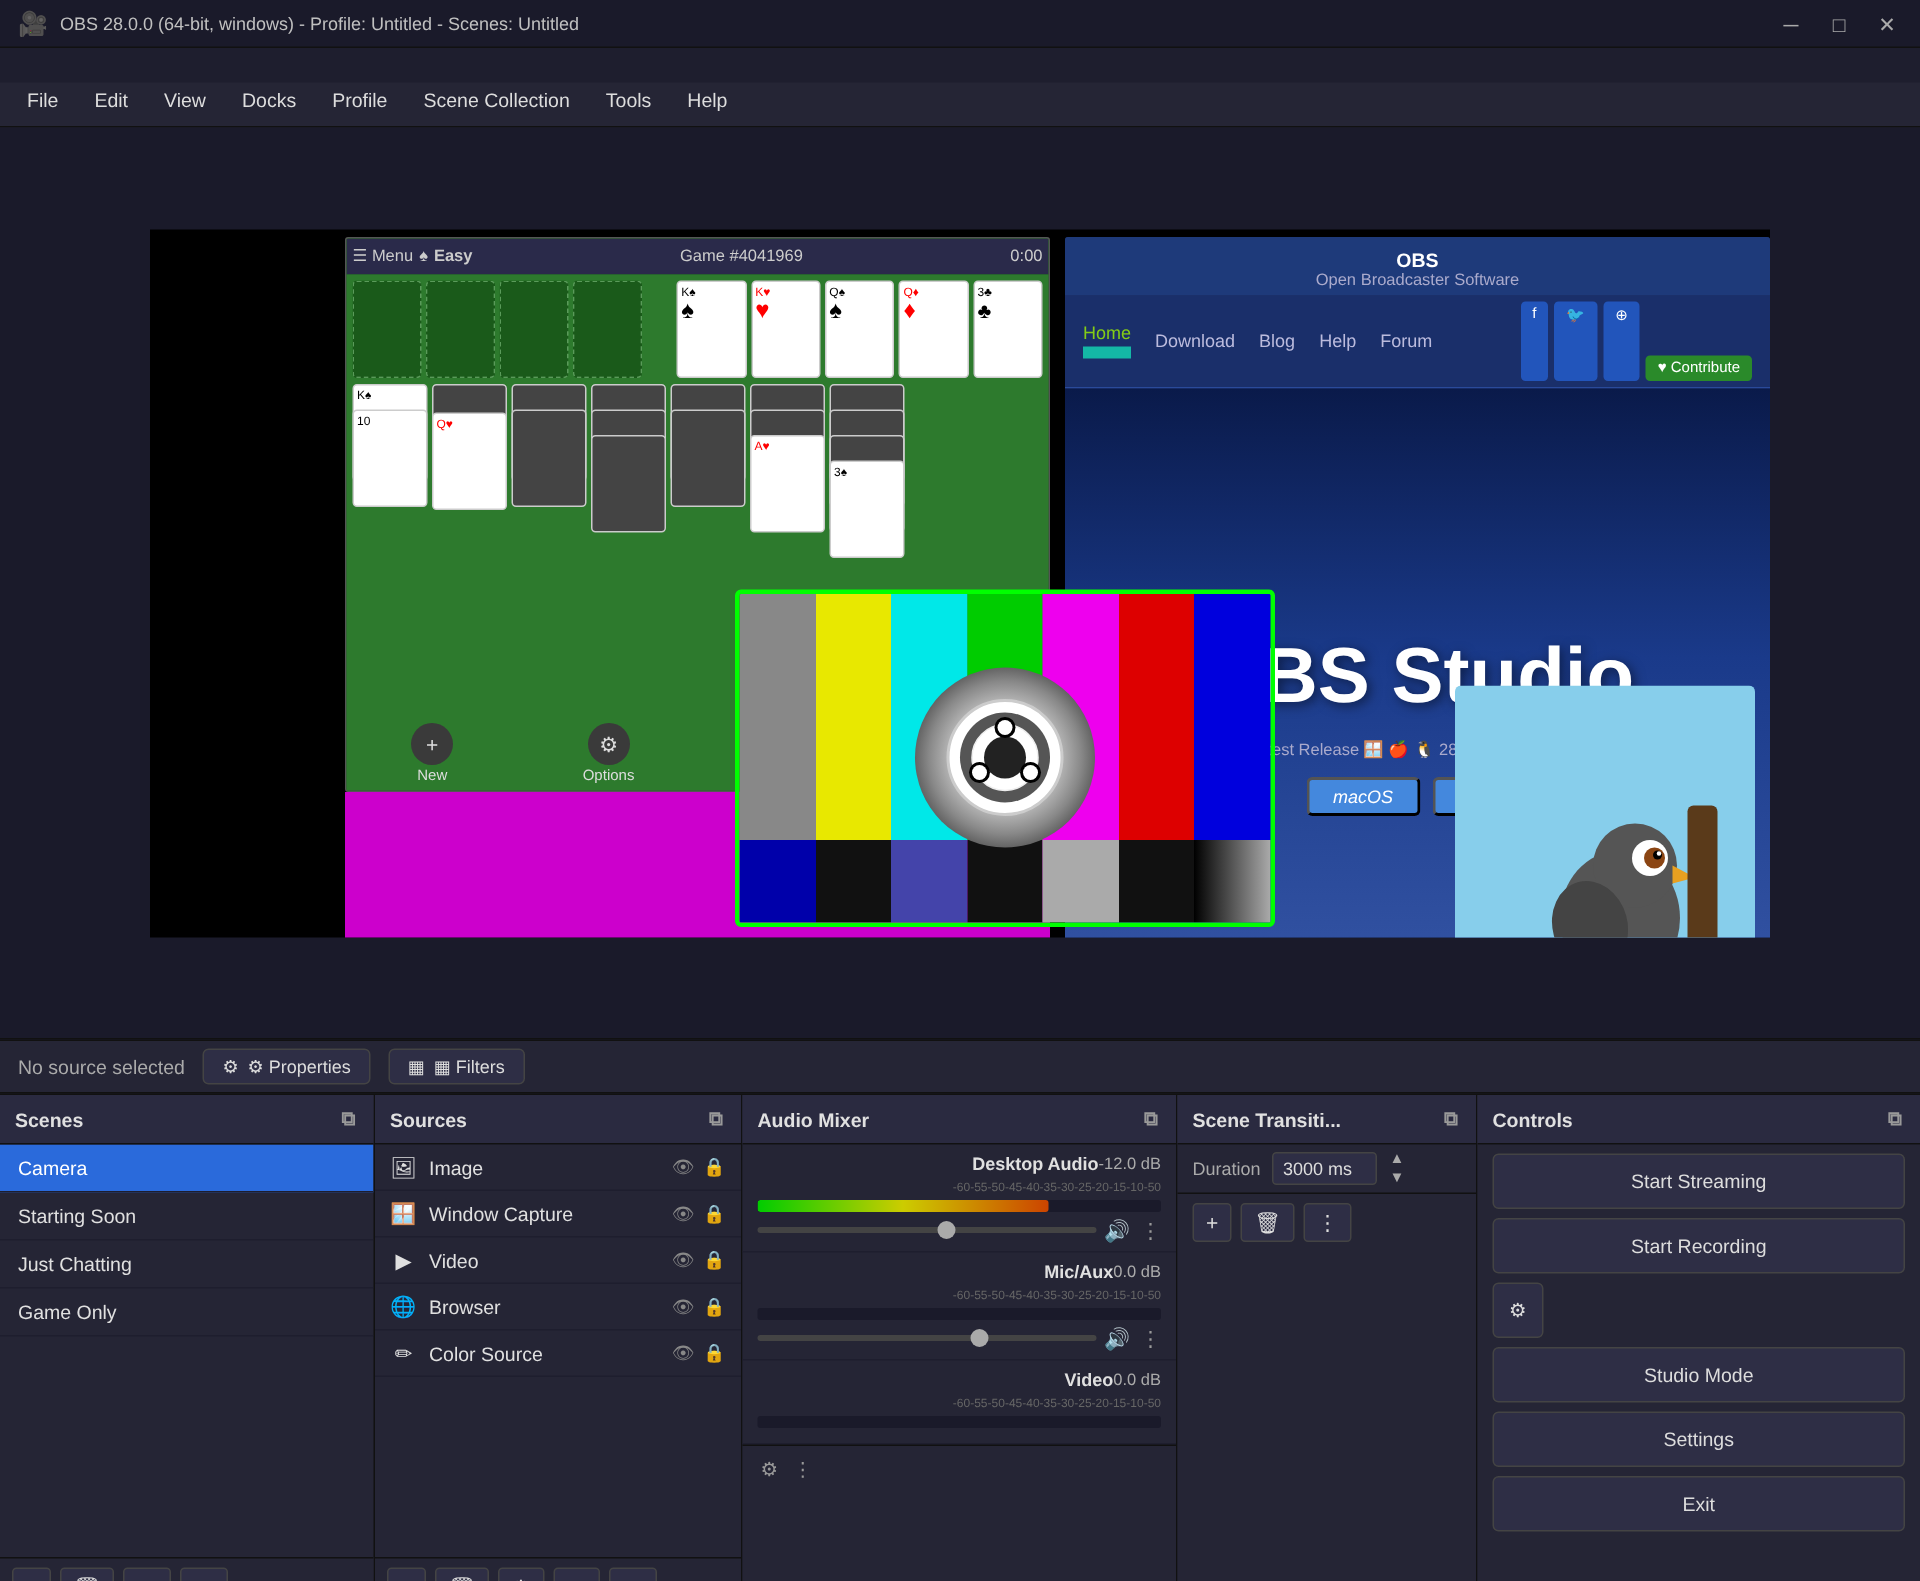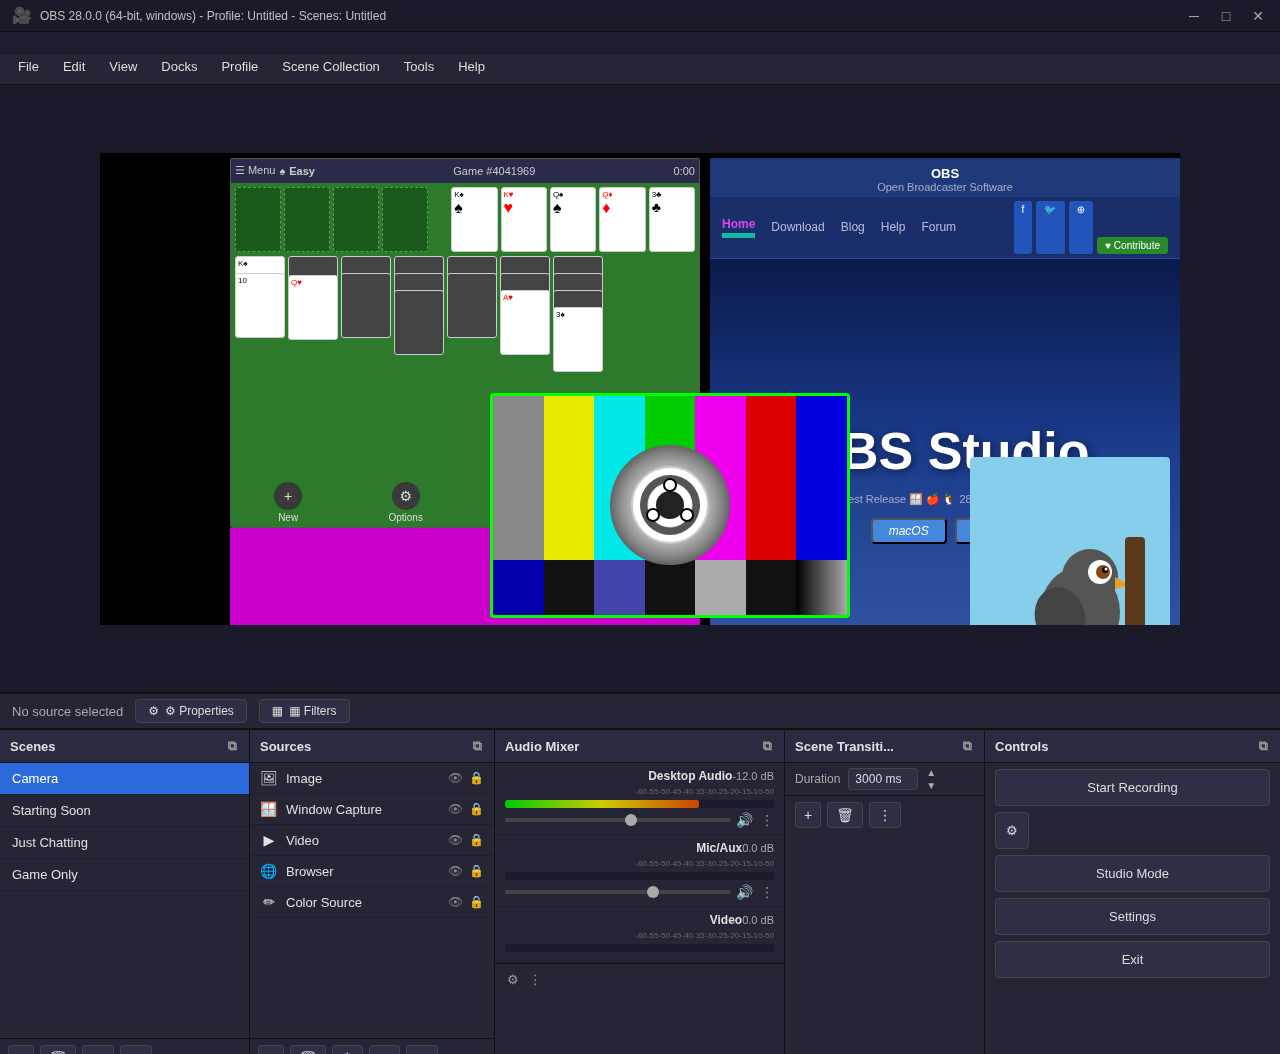--- a/index.html
+++ b/index.html
@@ -191,24 +191,23 @@
       padding: 4px 12px;
       gap: 16px;
       border-bottom: 1px solid #2a4a9a;
     }
     .obs-nav-link {
       font-size: 12px;
       color: #bbd;
       cursor: pointer;
     }
     .obs-nav-link.active {
-      color: #d946ef;
-      border-bottom: 5px solid #14b8a6;
+      color: #84cc16;
+      border-bottom: 8px solid #14b8a6;
       padding-bottom: 2px;
-      font-weight: bold;
     }
     #obs-web-body {
       background: linear-gradient(180deg, #0a1a4a 0%, #1a3a8a 40%, #3a5aaa 100%);
       height: calc(100% - 70px);
       display: flex;
       align-items: center;
       justify-content: center;
       flex-direction: column;
       gap: 12px;
       position: relative;
@@ -1020,20 +1019,21 @@
     </div>
   </div>
 
   <div class="panel" id="controls-panel">
     <div class="panel-header">
       <span>Controls</span>
       <div class="panel-header-icons">
         <span class="panel-icon-btn">⧉</span>
       </div>
     </div>
+    <button class="control-btn">Start Streaming</button>
     <button class="control-btn">Start Recording</button>
     <div class="control-btn-row">
       <button class="control-gear-btn">⚙</button>
     </div>
     <button class="control-btn">Studio Mode</button>
     <button class="control-btn">Settings</button>
     <button class="control-btn">Exit</button>
   </div>
 
 </div>

